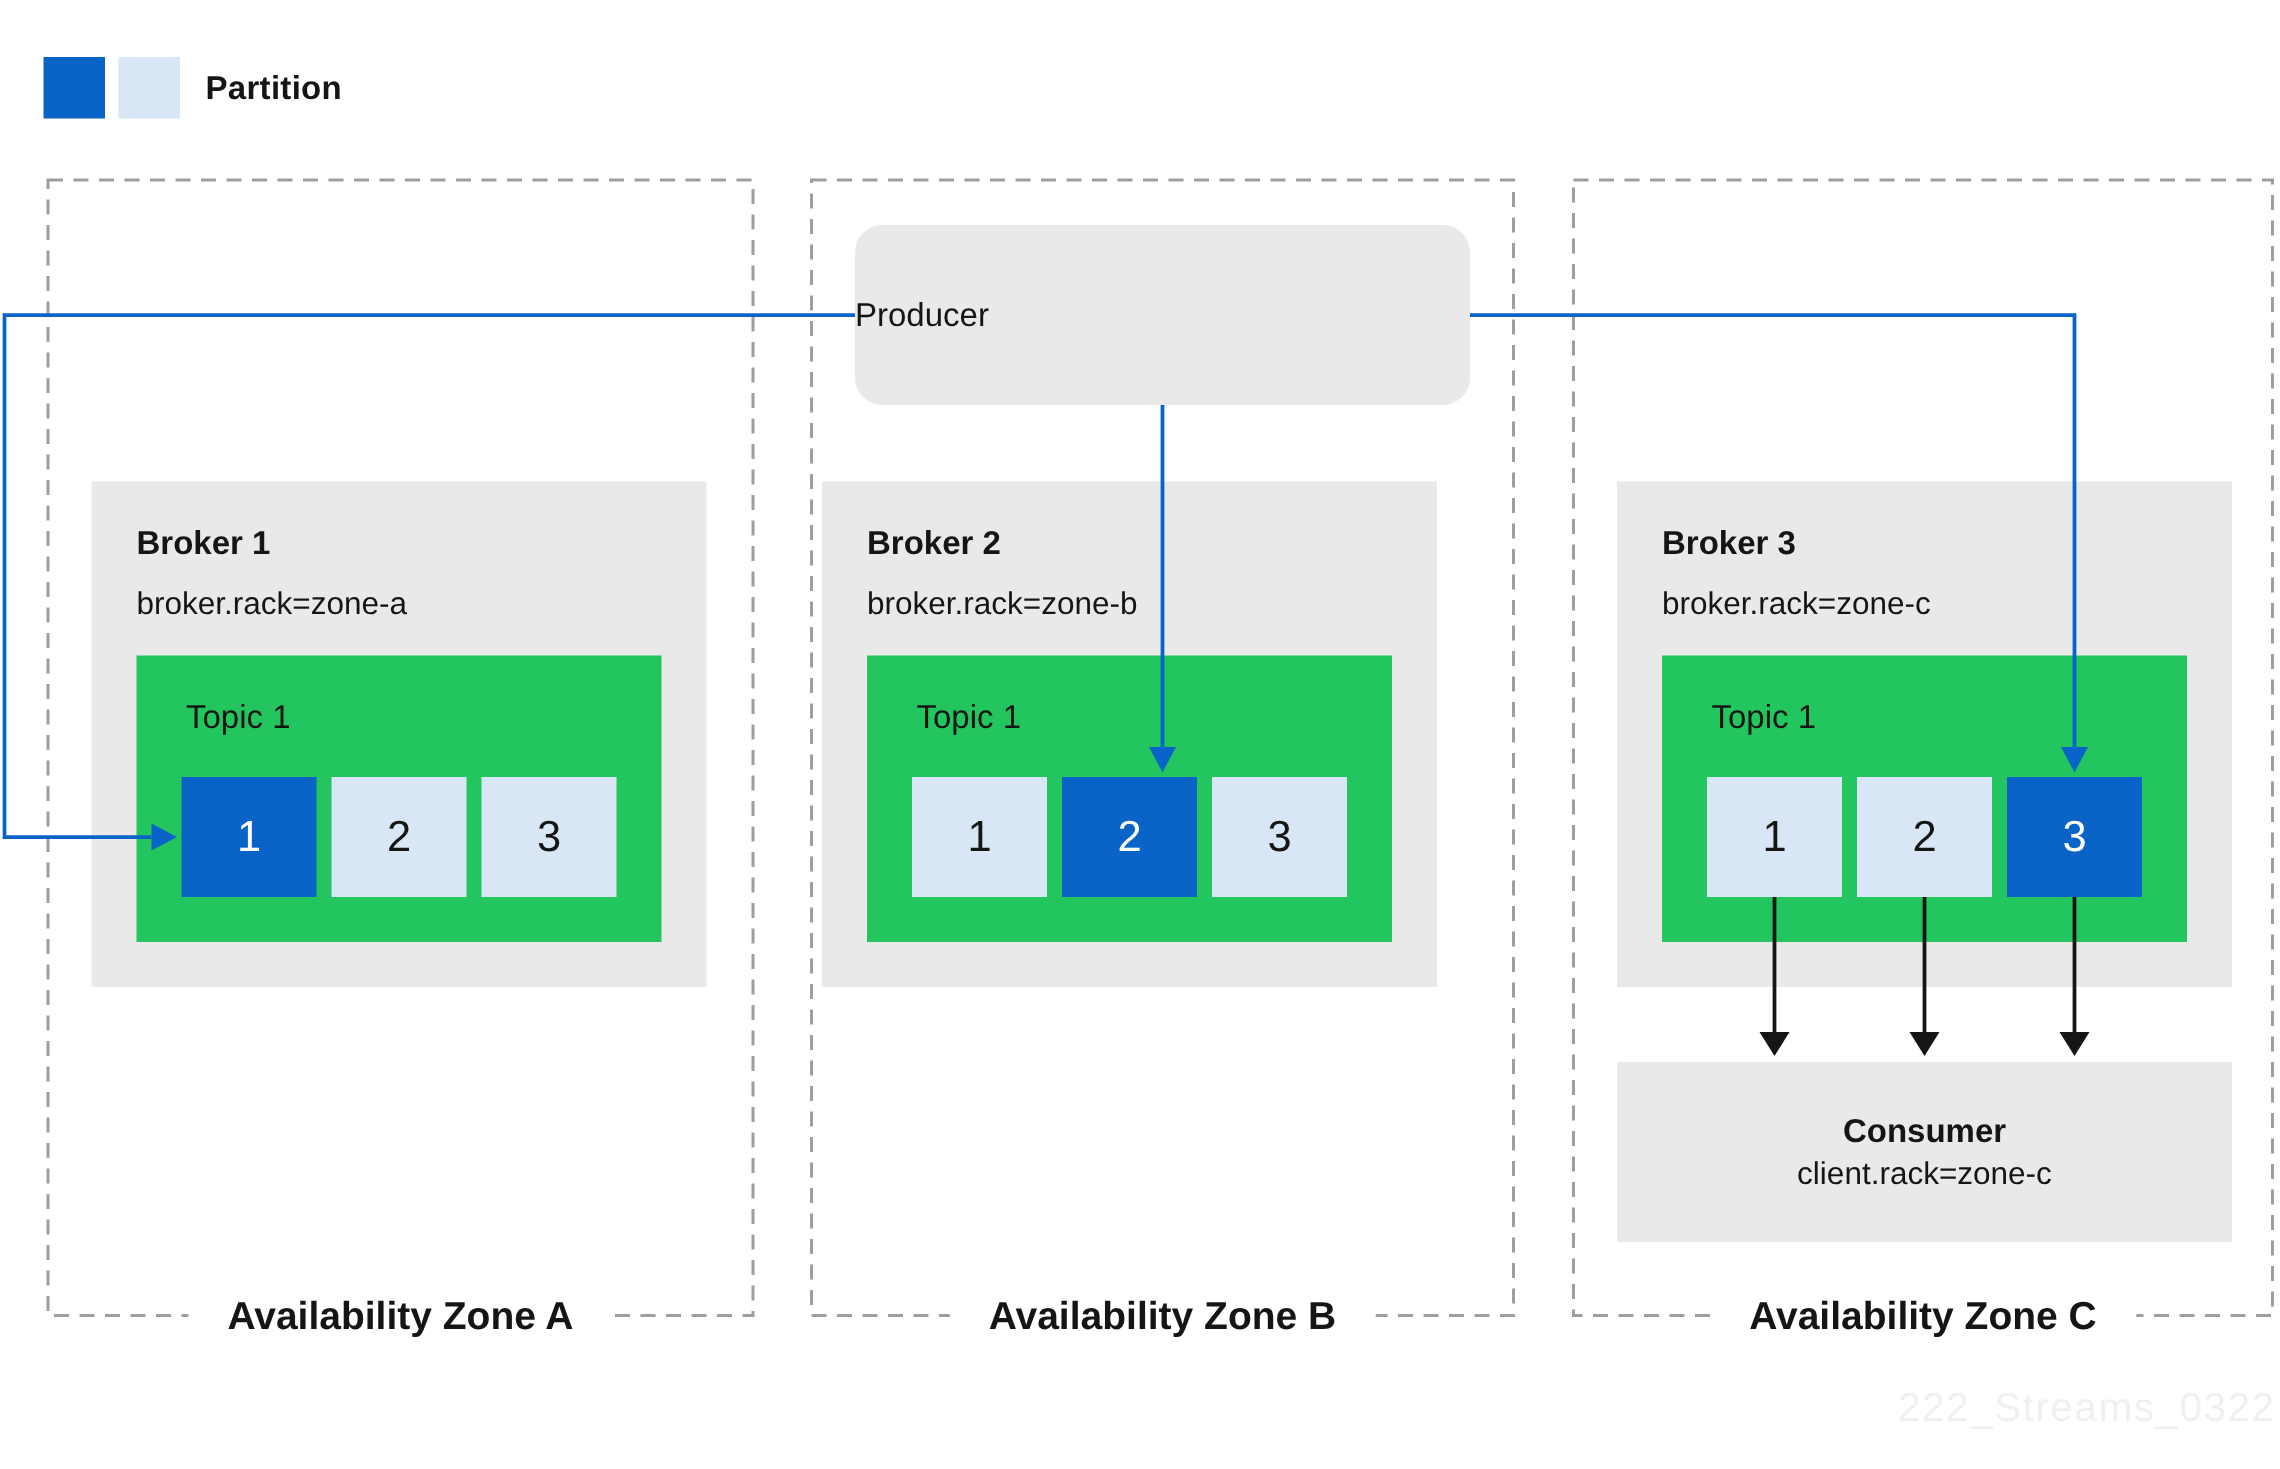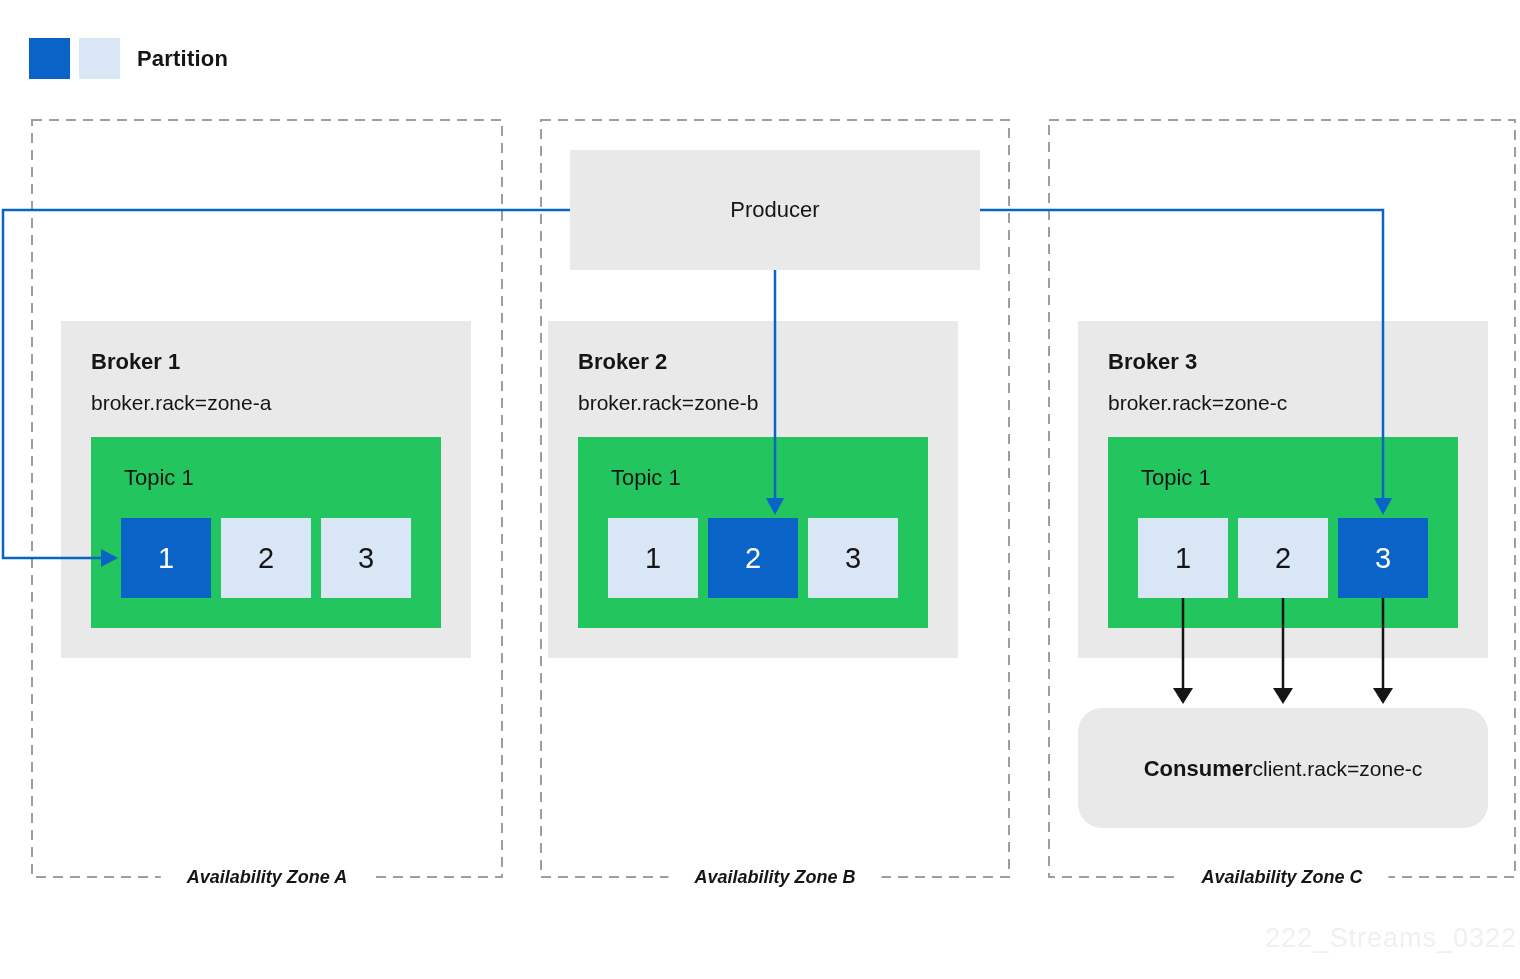--- a/index.html
+++ b/index.html
@@ -16,43 +16,43 @@
 
   
   .legend{position:absolute;left:29px;top:38px;display:flex;align-items:center;}
   .legend-swatch{width:41px;height:41px;}
   .legend-swatch.dark{background:var(--primary-blue);}
   .legend-swatch.light{background:var(--light-blue);margin-left:9px;}
   .legend-label{margin-left:17px;font-size:22px;font-weight:600;letter-spacing:.2px;}
 
   
   .producer{position:absolute;left:570px;top:150px;width:410px;height:120px;background:var(--box-gray);
-    display:flex;align-items:center;justify-content:center;font-size:22px;font-weight:500;z-index:1;}
+    display:flex;align-items:center;justify-content:flex-start;font-size:22px;font-weight:500;z-index:1;border-radius:18px;}
   .consumer{position:absolute;left:1078px;top:708px;width:410px;height:120px;background:var(--box-gray);
-    display:flex;flex-direction:row;align-items:center;justify-content:center;line-height:29px;z-index:1;border-radius:24px;}
+    display:flex;flex-direction:column;align-items:center;justify-content:center;line-height:29px;z-index:1;}
   .consumer-name{font-size:22px;font-weight:700;}
   .consumer-config{font-size:21px;font-weight:400;}
 
   
   .broker{position:absolute;top:321px;width:410px;height:337px;background:var(--box-gray);z-index:1;}
   .broker-a{left:61px;}
   .broker-b{left:548px;}
   .broker-c{left:1078px;}
   .broker-name{position:absolute;left:30px;top:28px;font-size:22px;font-weight:700;z-index:7;}
   .broker-config{position:absolute;left:30px;top:58px;font-size:21px;font-weight:400;z-index:7;margin-top:12px;}
   .topic{position:absolute;left:30px;top:116px;width:350px;height:191px;background:#22c55e;}
   .topic-label{position:absolute;left:33px;top:28px;font-size:22px;font-weight:500;}
   .partitions{position:absolute;left:30px;top:81px;display:flex;gap:10px;}
   .partition{width:90px;height:80px;background:var(--light-blue);display:flex;align-items:center;
     justify-content:center;font-size:29px;font-weight:500;color:var(--text);}
   .partition.active{background:var(--primary-blue);color:#fff;}
 
   
   .zone-label{position:absolute;top:856px;height:42px;line-height:42px;transform:translateX(-50%);
-    background:#fff;padding:0 26px;font-size:18px;font-weight:700;z-index:6;white-space:nowrap;font-style:italic;}
+    background:#fff;padding:0 26px;font-size:26px;font-weight:700;z-index:6;white-space:nowrap;}
 
   
   svg.overlay{position:absolute;left:0;top:0;z-index:5;pointer-events:none;}
   .zone-rect{fill:none;stroke:var(--dash-gray);stroke-width:2;stroke-dasharray:10 7;}
   .blue-line{fill:none;stroke:var(--primary-blue);stroke-width:2.5;}
   .blue-head{fill:var(--primary-blue);stroke:none;}
   .black-line{fill:none;stroke:var(--text);stroke-width:2.5;}
   .black-head{fill:var(--text);stroke:none;}
 
   .watermark{position:absolute;right:3px;top:923px;font-size:27px;font-weight:500;

